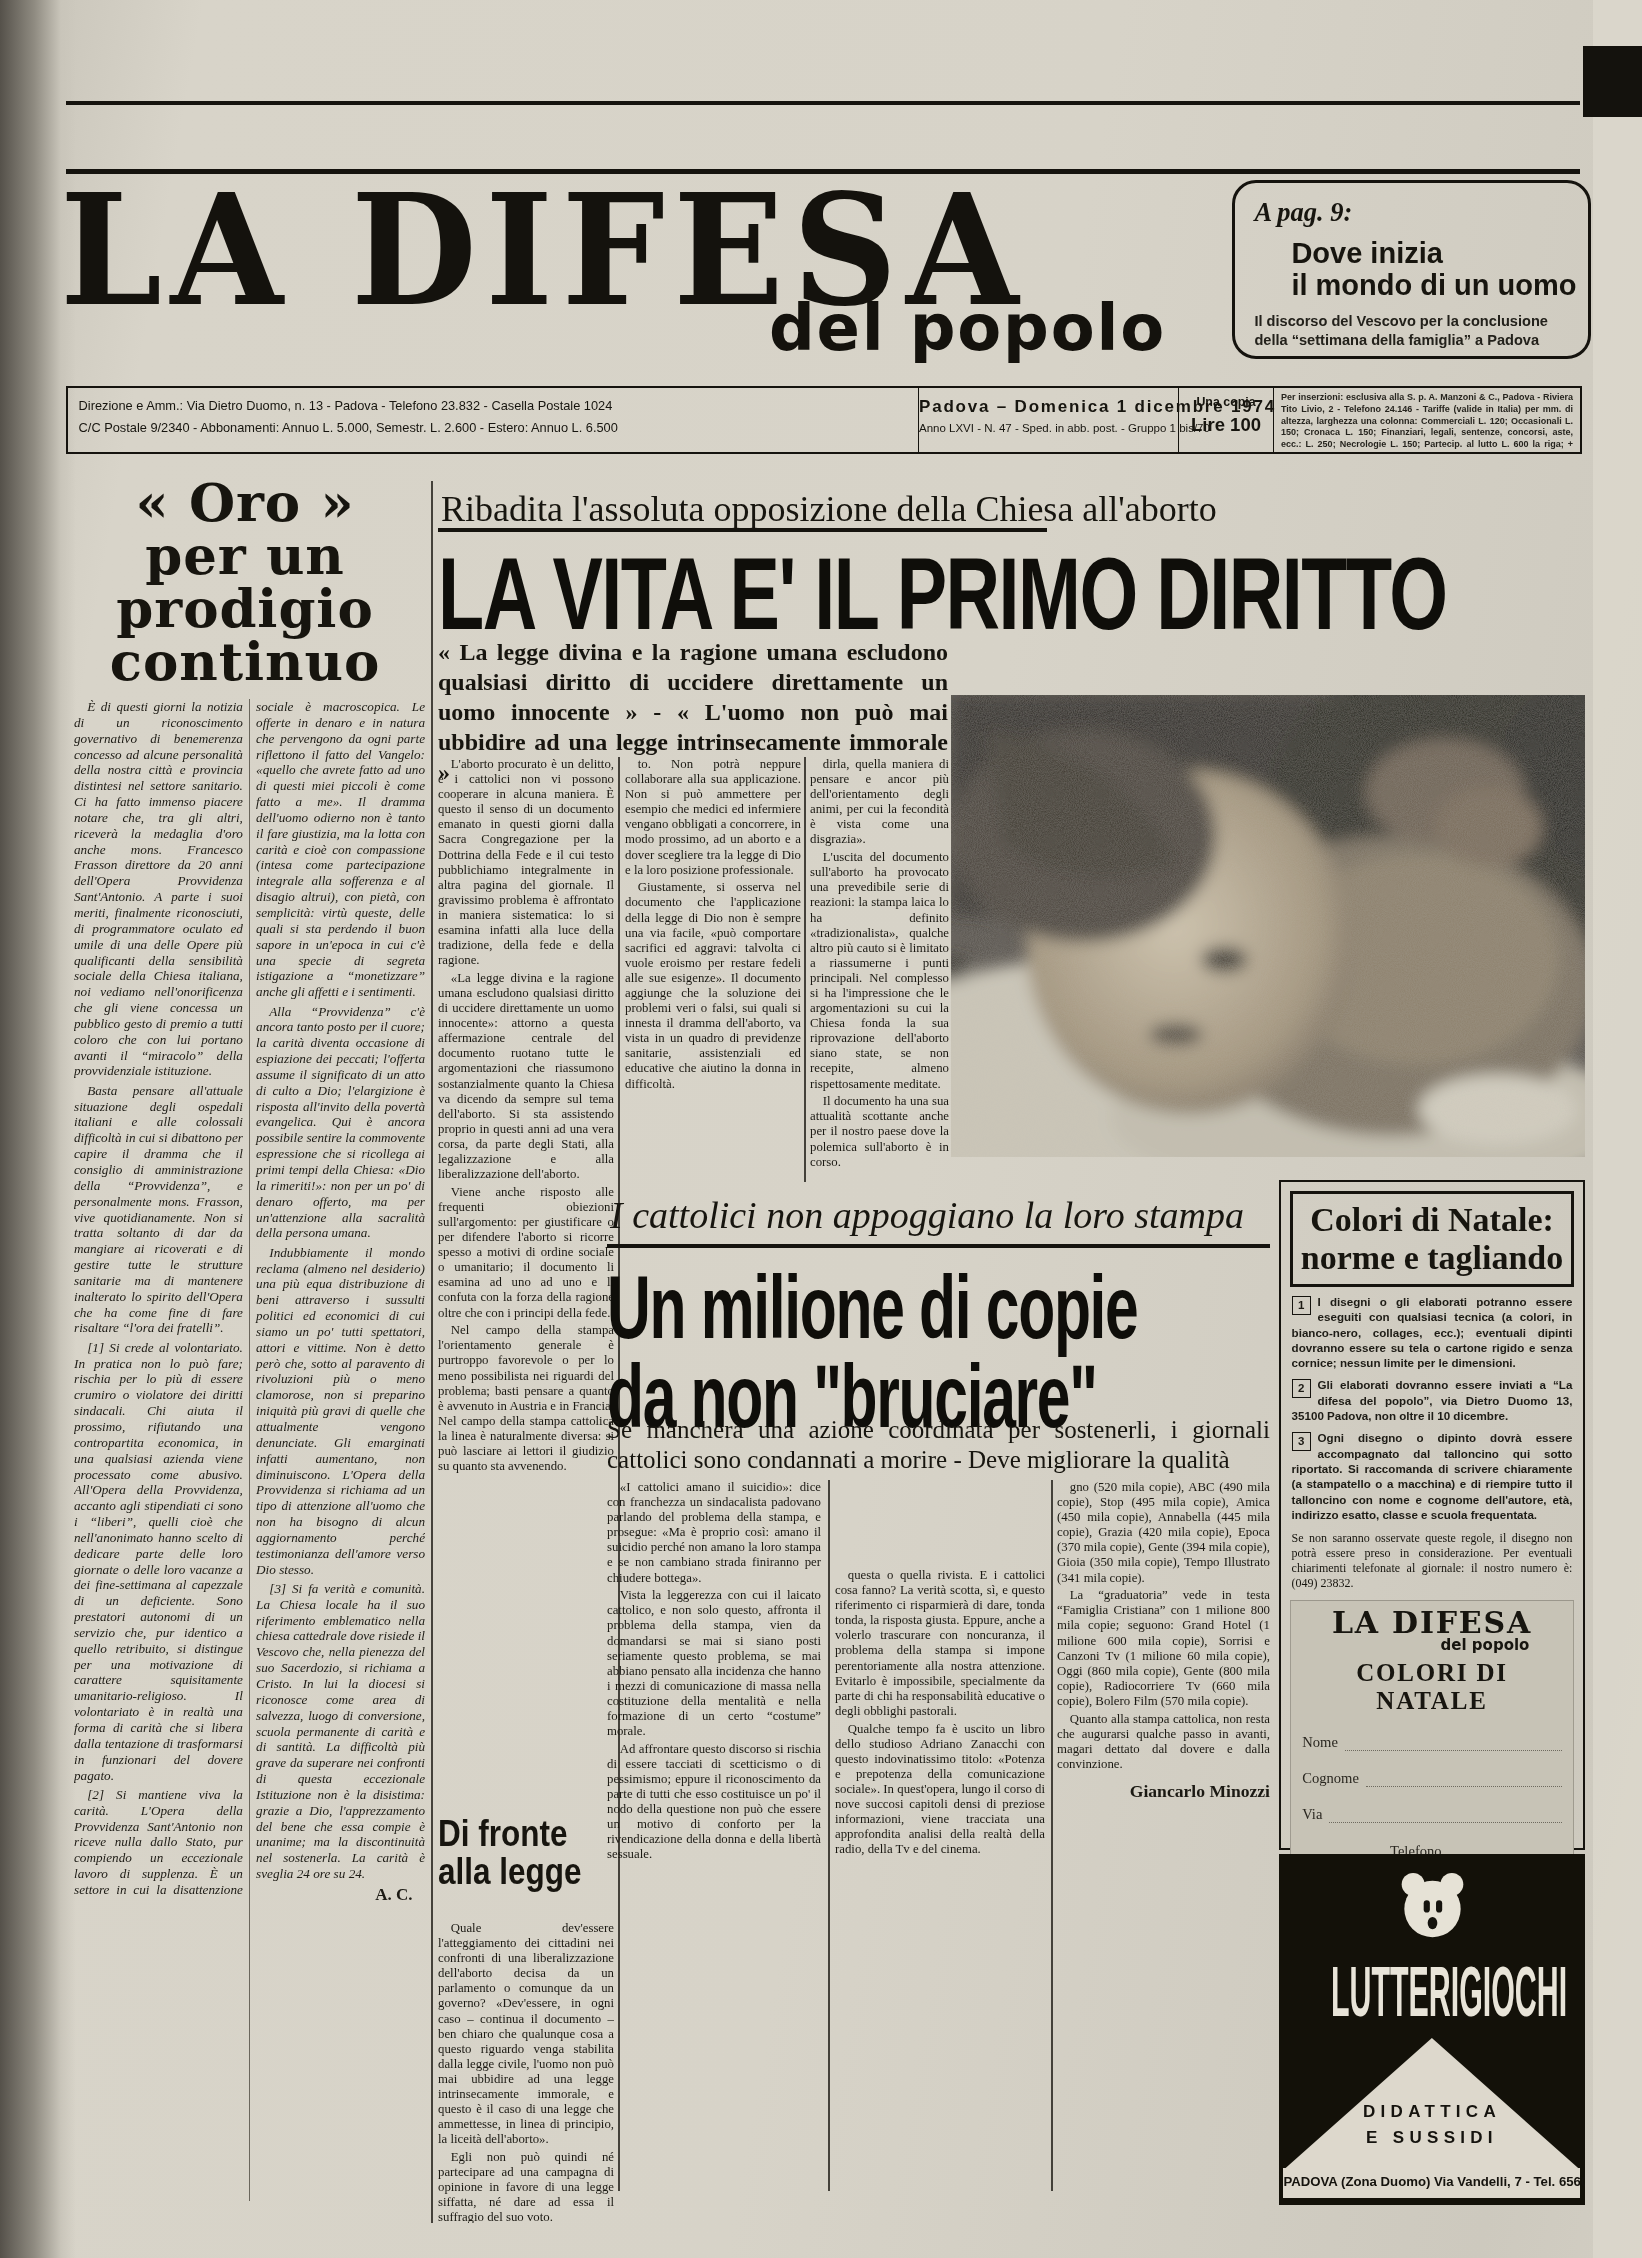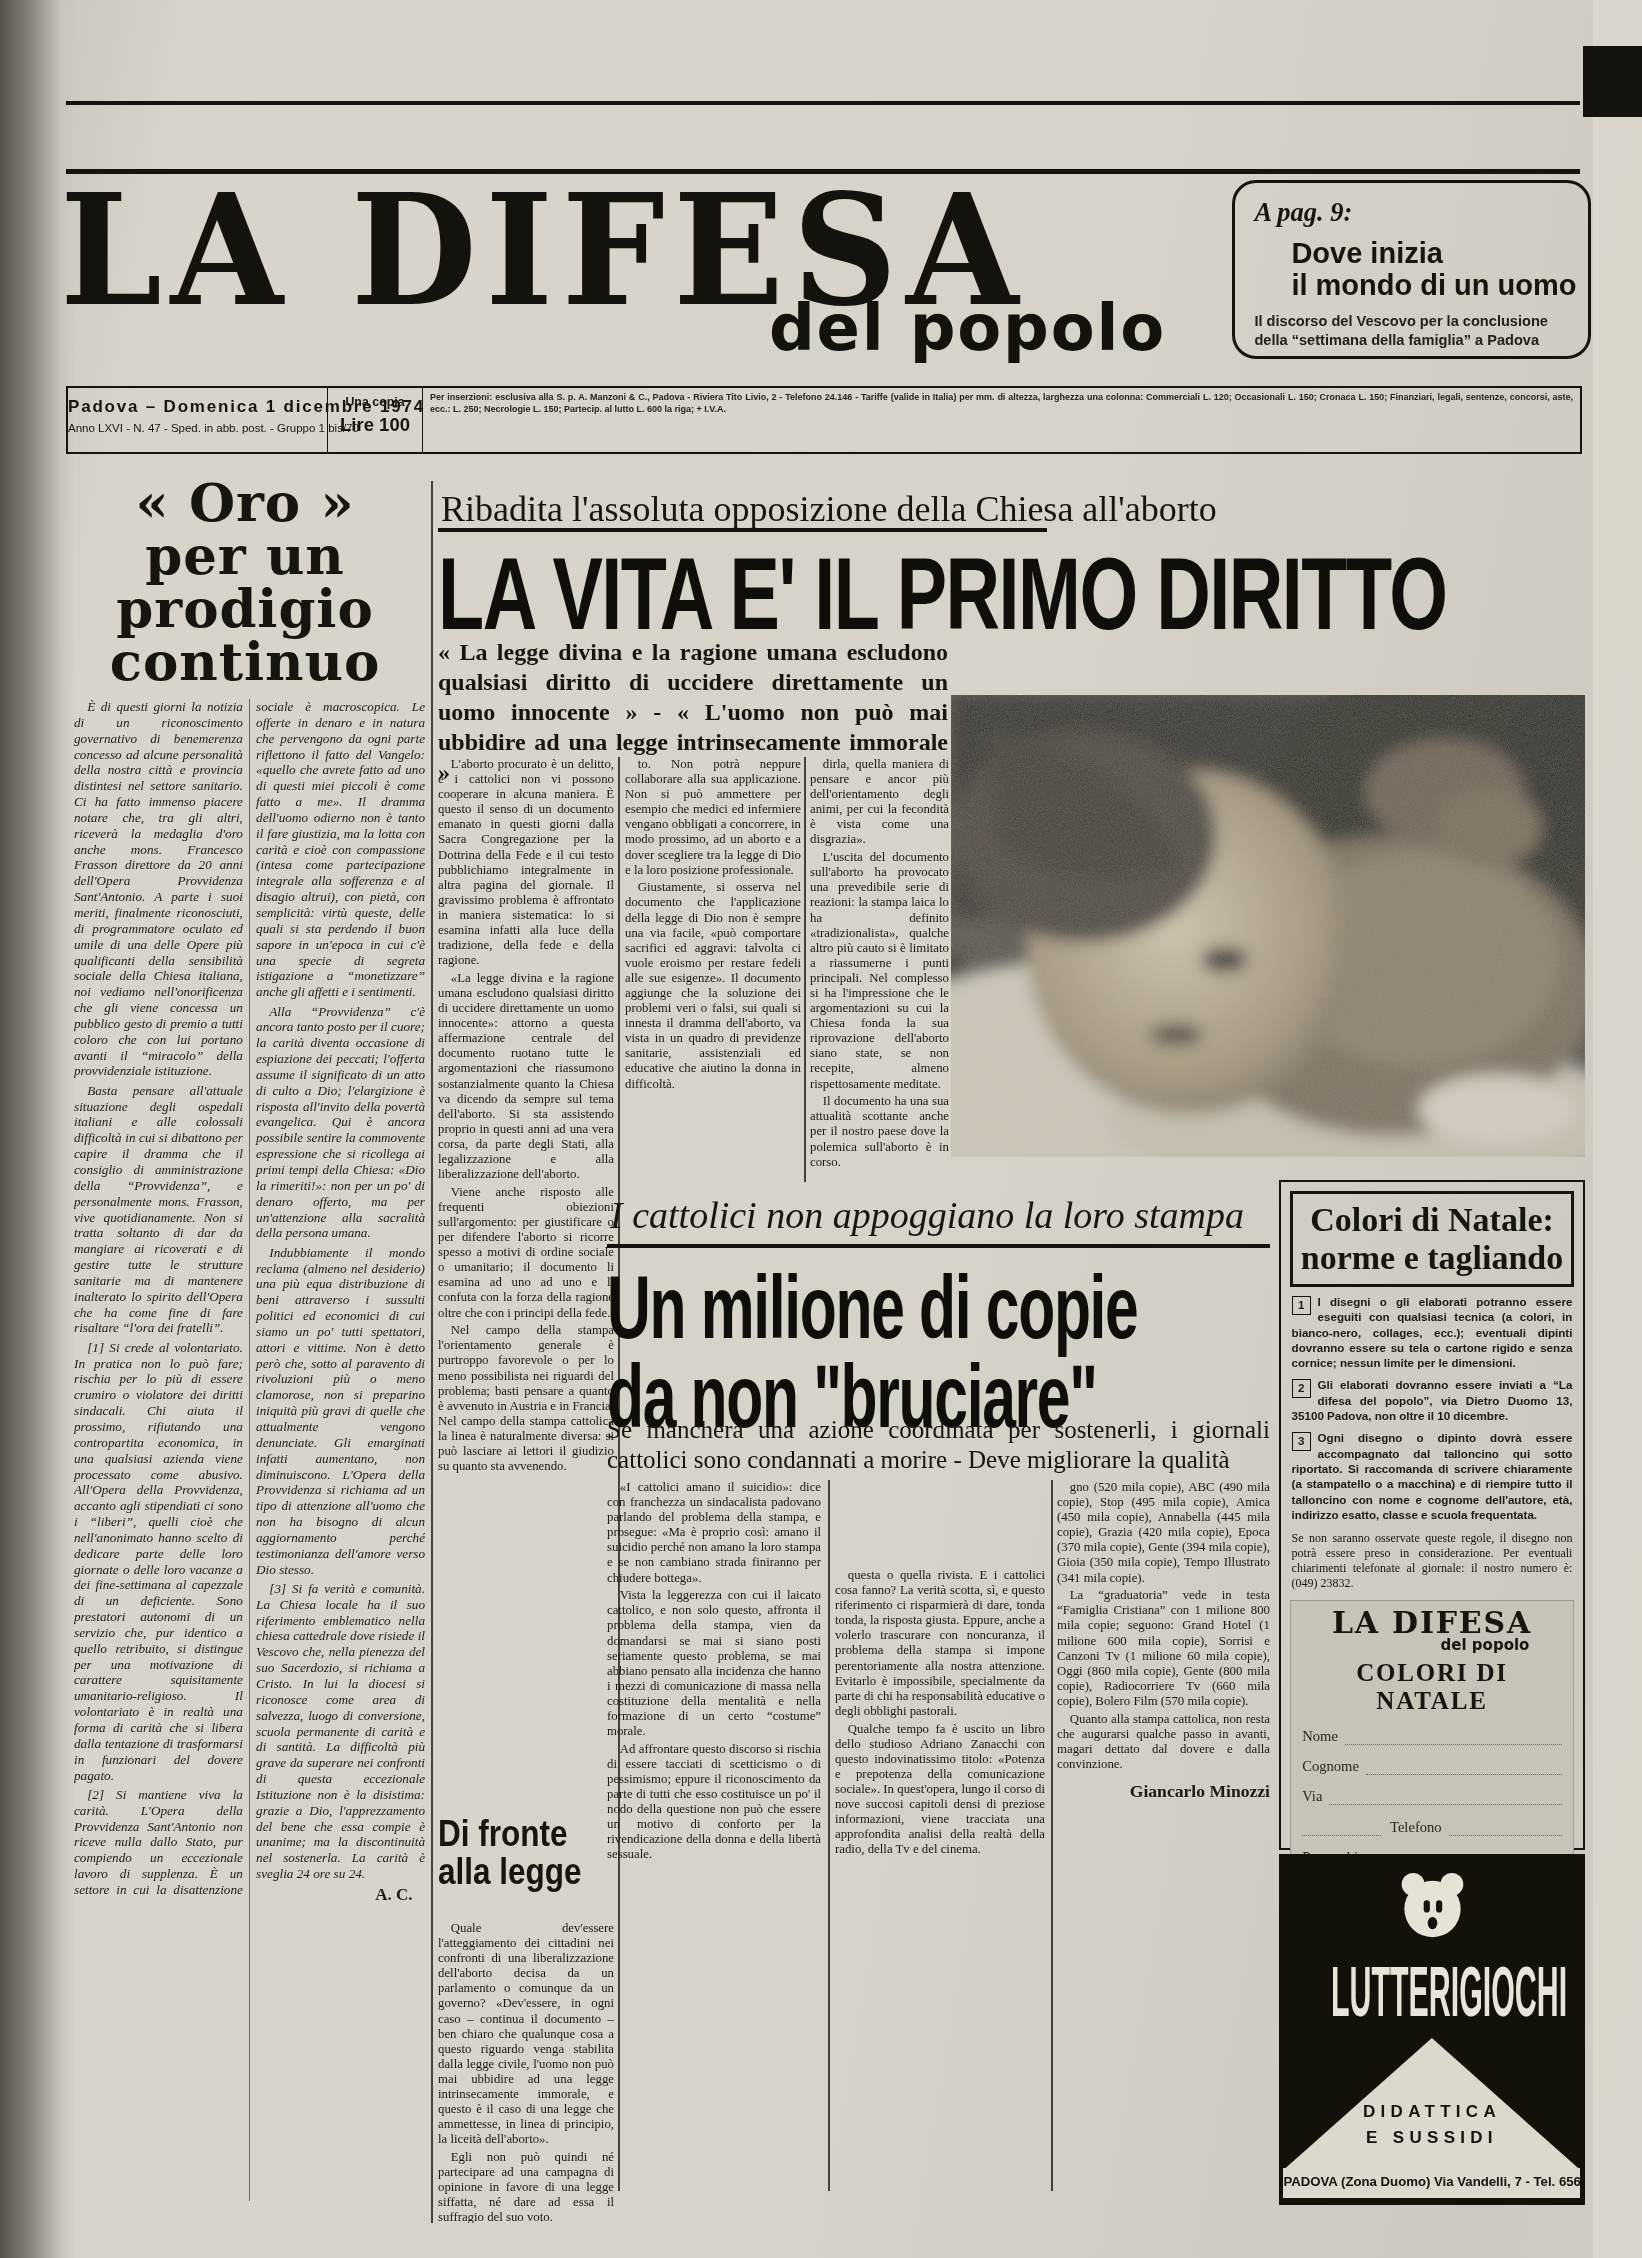--- a/index.html
+++ b/index.html
@@ -92,21 +92,21 @@
      font-size:11.5px;line-height:17px;margin:1.8px 7px 0 0;font-family:"Liberation Sans",sans-serif;font-weight:bold;}
   #natale-note{margin:8.8px 10.6px 0;font-size:12px;line-height:1.25;text-align:justify;}
   
   #coupon{margin:8.8px 8.8px 0;background:#c7c3b6;padding:8.8px 12.4px 10.6px;box-shadow:0 0 0 0.9px #9b978c inset;}
   #coupon-brand{text-align:center;font-family:"DejaVu Serif",serif;font-weight:bold;font-size:30px;
      letter-spacing:1.8px;line-height:.9;}
   #coupon-brand-sub{text-align:center;font-family:"DejaVu Sans",sans-serif;font-weight:bold;
      font-size:15px;margin-left:106px;}
   #coupon-title{text-align:center;font-weight:bold;font-size:25px;letter-spacing:1.8px;margin-top:5.3px;}
   .frow{display:flex;align-items:flex-end;margin-top:13.2px;font-size:14.6px;color:#2a2720;}
-  .frow .lbl{white-space:nowrap;margin-right:7px;}
+  .frow .lbl{white-space:nowrap;margin-right:7px;margin-top:6px;}
   .frow .line{flex:1;border-bottom:1.8px dotted #6e6a5f;height:12.4px;}
   
   #ad{left:1279px;top:1854px;width:306px;height:351px;background:#131109;overflow:hidden;}
   #ad-bear{position:absolute;left:113px;top:10.6px;}
   #ad-name{position:absolute;left:0;top:95px;width:306px;text-align:center;color:#e8e4d8;
      font-family:"Liberation Sans",sans-serif;font-weight:bold;font-size:46px;letter-spacing:0px;
      transform:scale(.66,1.55);transform-origin:center top;white-space:nowrap;}
   #ad-tri{position:absolute;left:4.4px;top:184px;width:297px;height:132px;background:#ddd8cc;
      -webkit-clip-path:polygon(50% 0,100% 100%,0 100%);clip-path:polygon(50% 0,100% 100%,0 100%);}
   #ad-tag{position:absolute;left:0;top:245px;width:306px;text-align:center;color:#15130e;
@@ -131,20 +131,24 @@
   <div class="abs" id="nameplate-sub">del popolo</div>
 
   <div class="abs" id="promo-box">
     <div id="promo-kicker">A pag. 9:</div>
     <div class="promo-title" style="margin-top:8.8px;">Dove inizia</div>
     <div class="promo-title">il mondo di un uomo</div>
     <div id="promo-sub">Il discorso del Vescovo per la conclusione della “settimana della famiglia” a Padova</div>
   </div>
 
   <div class="abs" id="info-strip">
+    <div class="info-cell" id="info-address">
+      <div>Direzione e Amm.: Via Dietro Duomo, n. 13 - Padova - Telefono 23.832 - Casella Postale 1024</div>
+      <div>C/C Postale 9/2340 - Abbonamenti: Annuo L. 5.000, Semestr. L. 2.600 - Estero: Annuo L. 6.500</div>
+    </div>
     <div class="info-cell" id="info-date">
       <div id="info-date-l1">Padova – Domenica 1 dicembre 1974</div>
       <div id="info-date-l2">Anno LXVI - N. 47 - Sped. in abb. post. - Gruppo 1 bis/70</div>
     </div>
     <div class="info-cell" id="info-price">
       <div id="price-label">Una copia</div>
       <div id="price-value">Lire 100</div>
     </div>
     <div class="info-cell" id="info-ads">Per inserzioni: esclusiva alla S. p. A. Manzoni &amp; C., Padova - Riviera Tito Livio, 2 - Telefono 24.146 - Tariffe (valide in Italia) per mm. di altezza, larghezza una colonna: Commerciali L. 120; Occasionali L. 150; Cronaca L. 150; Finanziari, legali, sentenze, concorsi, aste, ecc.: L. 250; Necrologie L. 150; Partecip. al lutto L. 600 la riga; + I.V.A.</div>
   </div>

